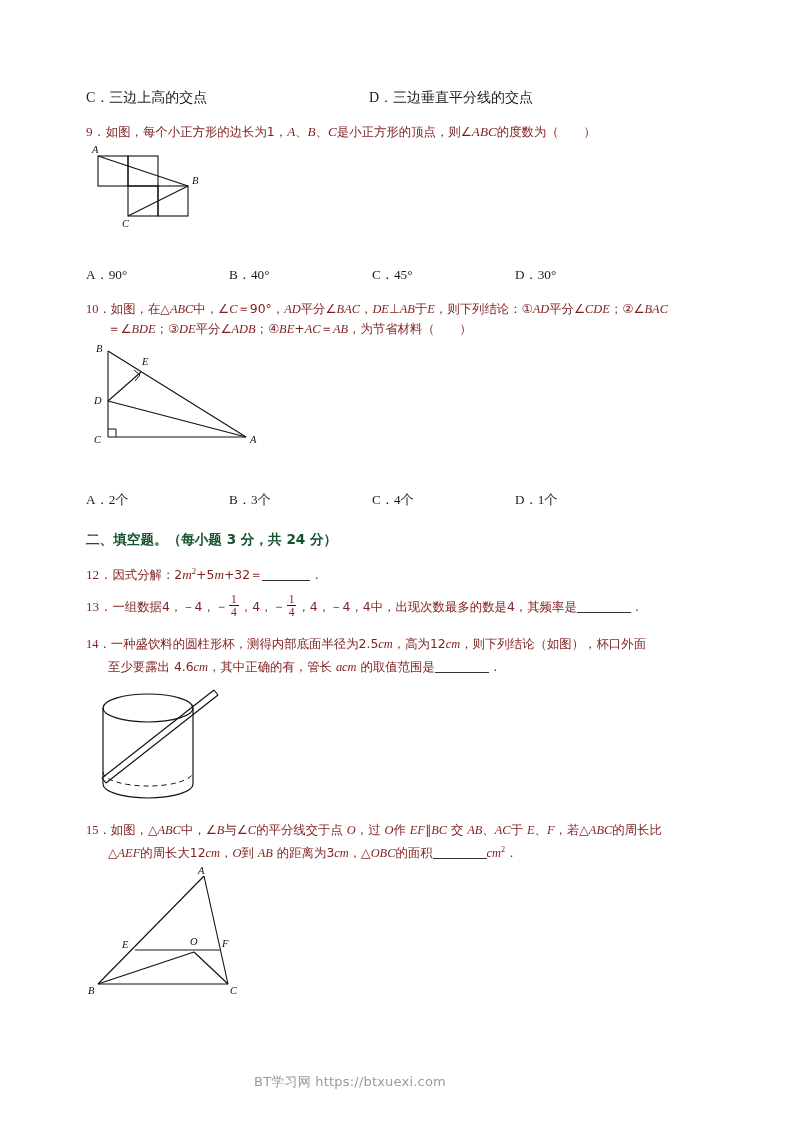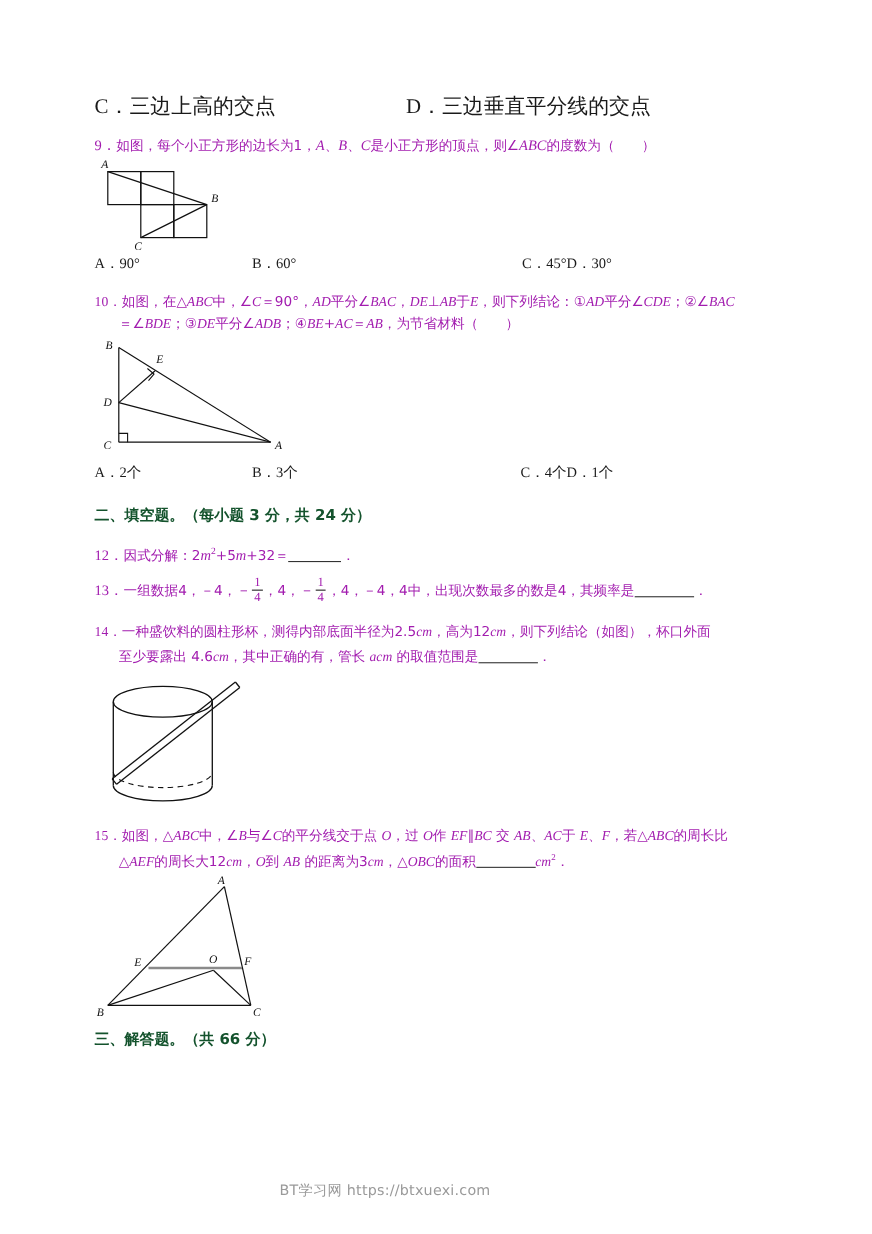--- a/index.html
+++ b/index.html
@@ -25,46 +25,46 @@
     position: absolute;
     left: 86px;
     top: 88px;
     width: 622px;
   }
 
   
   .qline {
     font-size: 13.2px;
     line-height: 20px;
-    color: #a21caf;
+    color: #7f1d1d;
     white-space: nowrap;
   }
   .qnum {
     display: inline-block;
   }
   .indent {
     display: inline-block;
     width: 22px;
   }
   .ital { font-style: italic; }
   .cn { font-family: "DejaVu Sans", "Liberation Sans", sans-serif; font-size: 12.4px; }
 
   
   .options {
     display: flex;
     font-size: 13.2px;
     line-height: 20px;
   }
-  .options > span { display: block; }
+  .options > span { display: block; margin-top: 35px; }
   .opt-a { width: 143px; }
   .opt-b { width: 143px; }
-  .opt-c { width: 143px; text-align: right; }
+  .opt-c { width: 143px; }
   .opt-d { width: 143px; }
 
-  .opt2 { display: flex; font-size: 19px; line-height: 20px; }
+  .opt2 { display: flex; font-size: 14px; line-height: 20px; }
   .opt2 > span { display:block; }
   .o2-c { width: 283px; }
 
   .section-head {
     font-size: 13.6px;
     font-weight: bold;
     font-family: "DejaVu Sans", "Liberation Sans", sans-serif;
     line-height: 22px;
     color: #14532d;
   }
@@ -149,21 +149,21 @@
           <line x1="102" y1="44" x2="42" y2="74"></line>
         </g>
         <text x="6" y="11" font-family="Liberation Serif, serif" font-style="italic" font-size="10.5" fill="#111">A</text>
         <text x="106" y="42" font-family="Liberation Serif, serif" font-style="italic" font-size="10.5" fill="#111">B</text>
         <text x="36" y="85" font-family="Liberation Serif, serif" font-style="italic" font-size="10.5" fill="#111">C</text>
       </svg>
     </div>
 
     <div class="options">
       <span class="opt-a">A．90°</span>
-      <span class="opt-b">B．60°</span>
+      <span class="opt-b">B．40°</span>
       <span class="opt-c">C．45°</span>
       <span class="opt-d">D．30°</span>
     </div>
 
     <div class="spacer-14"></div>
 
     <div class="qline" style="font-size:12.4px;">
       <span class="qnum">10．</span><span class="cn">如图，在△</span><span class="ital">ABC</span><span class="cn">中，∠</span><span class="ital">C</span><span class="cn">＝90°，</span><span class="ital">AD</span><span class="cn">平分∠</span><span class="ital">BAC</span><span class="cn">，</span><span class="ital">DE</span><span class="cn">⊥</span><span class="ital">AB</span><span class="cn">于</span><span class="ital">E</span><span class="cn">，则下列结论：①</span><span class="ital">AD</span><span class="cn">平分∠</span><span class="ital">CDE</span><span class="cn">；②∠</span><span class="ital">BAC</span>
     </div>
     <div class="qline" style="font-size:12.4px;">
@@ -270,18 +270,17 @@
         <text x="36" y="82" font-family="Liberation Serif, serif" font-style="italic" font-size="10.5" fill="#111">E</text>
         <text x="104" y="79" font-family="Liberation Serif, serif" font-style="italic" font-size="10.5" fill="#111">O</text>
         <text x="136" y="81" font-family="Liberation Serif, serif" font-style="italic" font-size="10.5" fill="#111">F</text>
         <text x="2" y="128" font-family="Liberation Serif, serif" font-style="italic" font-size="10.5" fill="#111">B</text>
         <text x="144" y="128" font-family="Liberation Serif, serif" font-style="italic" font-size="10.5" fill="#111">C</text>
       </svg>
     </div>
 
     <div class="spacer-6"></div>
 
-    <div class="section-head">三、解答题。（共 66 分）</div>
 
   </div>
 
   <div class="footer">BT学习网 https://btxuexi.com</div>
 </div>
 
 </body></html>

